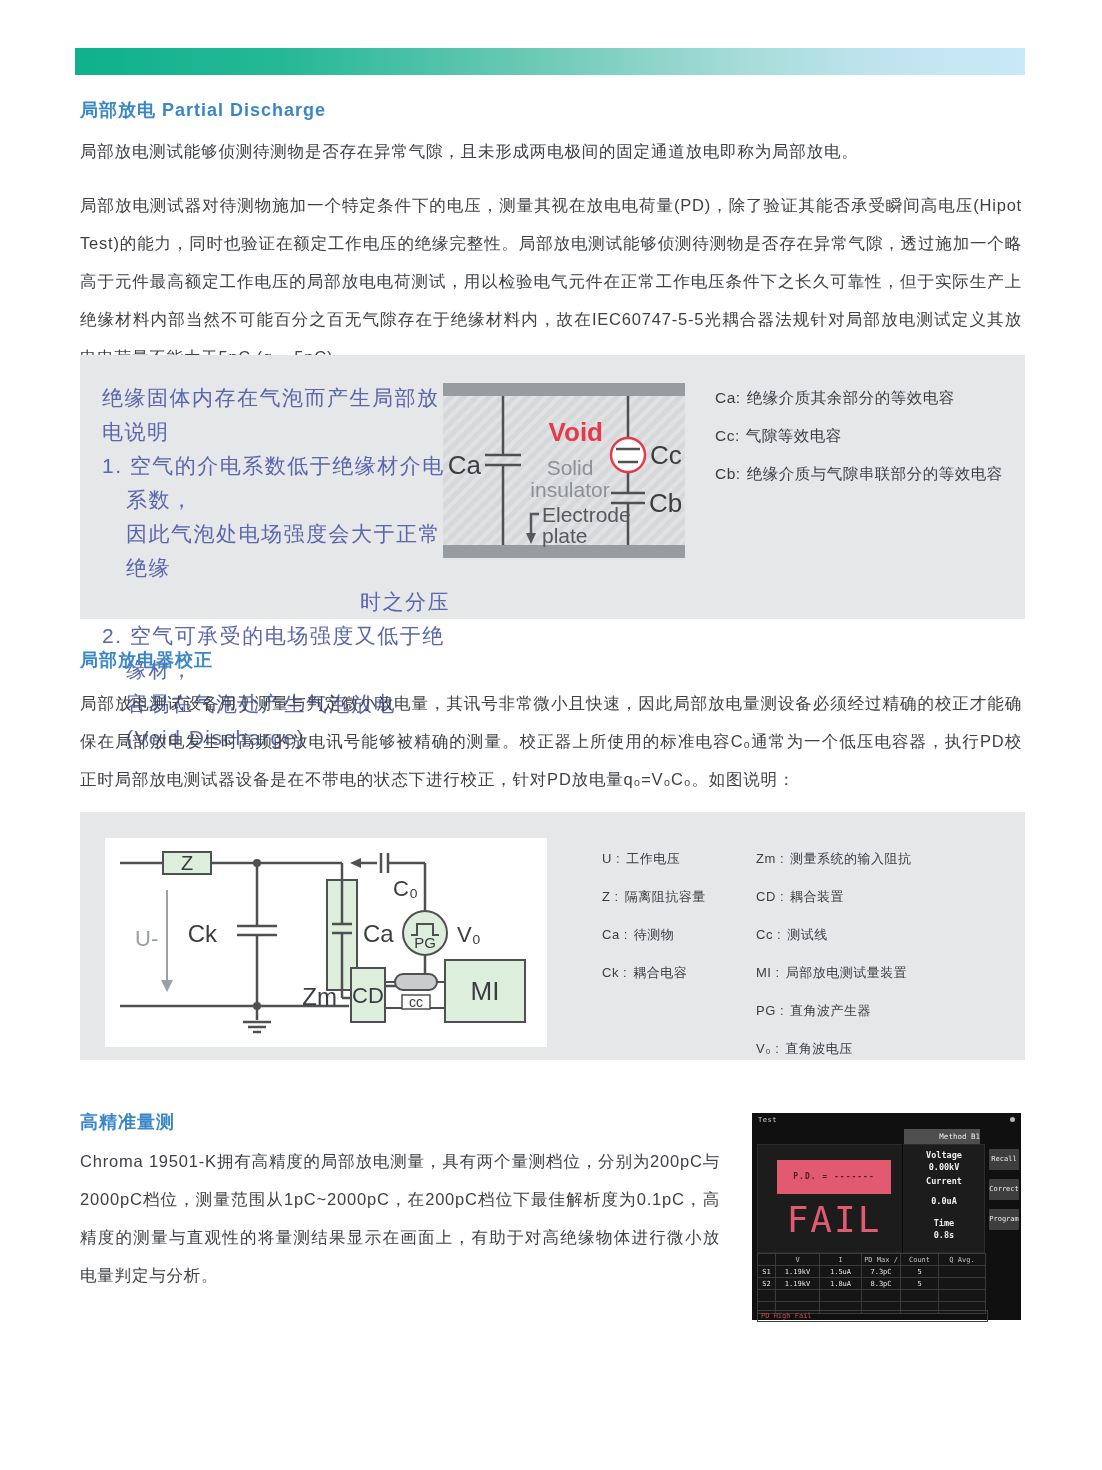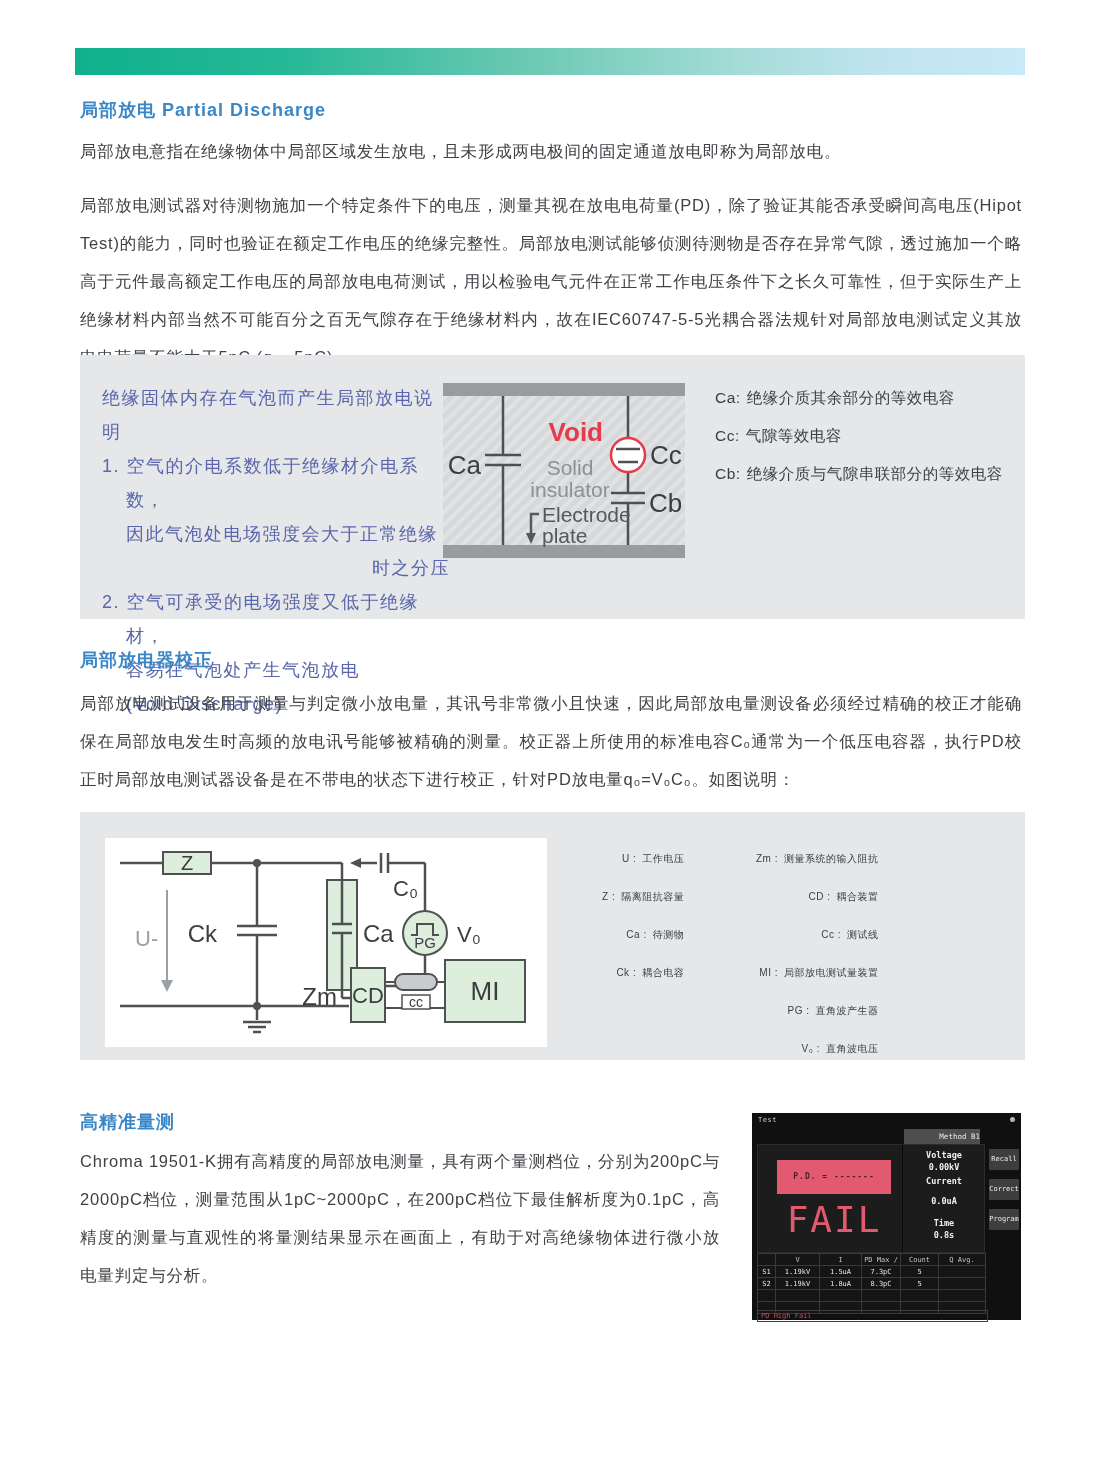--- a/index.html
+++ b/index.html
@@ -9,27 +9,27 @@
   .accent-bar{left:75px;top:48px;width:950px;height:27px;
     background:linear-gradient(90deg,#0fb18c 0%,#25b897 22%,#6cc9b4 48%,#a5dcd8 70%,#c0e4ef 85%,#c8e9f7 100%);}
   
   .sec-title{color:#3a87c8;font-size:18px;font-weight:600;letter-spacing:1px;margin:0;}
   
   .para{color:#3f4145;font-size:16.5px;line-height:38px;letter-spacing:0.8px;text-align:justify;margin:0;}
   sub.ssub{font-size:10px;letter-spacing:0;}
   
   .gray-box{background:#e5e7e9;}
   
-  .void-text{left:22px;top:26px;width:348px;color:#5a66ad;font-size:18px;line-height:34px;letter-spacing:1.5px;}
+  .void-text{left:22px;top:26px;width:348px;color:#5a66ad;font-size:21px;line-height:34px;letter-spacing:1.5px;}
   .void-item{padding-left:24px;text-indent:-24px;}
   .void-line{display:block;}
   .void-legend{left:635px;top:24px;font-size:15.5px;color:#3c3e42;letter-spacing:0.5px;}
   .lg-row{line-height:38px;white-space:nowrap;}
   .lg-key{margin-right:6px;}
-  .legend-col{font-size:10px;color:#3c3e42;letter-spacing:0.5px;text-align:right;}
+  .legend-col{font-size:13px;color:#3c3e42;letter-spacing:0.5px;}
   .circuit-white{left:25px;top:26px;width:442px;height:209px;background:#ffffff;}
   
   .instrument{left:752px;top:1113px;width:269px;height:207px;background:#101010;font-family:"DejaVu Sans Mono","Liberation Mono",monospace;}
   .inst-test{left:6px;top:3px;font-size:7px;color:#cfcfcf;letter-spacing:0.5px;}
   .inst-gear{left:258px;top:4px;width:5px;height:5px;border-radius:50%;background:#b8b8b8;}
   .inst-tab{left:152px;top:16px;width:76px;height:15px;background:#4e4e4e;color:#ececec;font-size:7.5px;text-align:right;line-height:15px;}
   .inst-main{left:5px;top:31px;width:228px;height:109px;background:#1c1c1c;border:1px solid #2c2c2c;box-sizing:border-box;}
   .inst-divider{left:150px;top:31px;width:1px;height:109px;background:#0a0a0a;}
   .pd-box{left:25px;top:47px;width:114px;height:34px;background:#e25a70;color:#4a1f27;
     font-size:8px;font-weight:bold;text-align:center;line-height:34px;letter-spacing:1px;}
@@ -44,21 +44,21 @@
   .inst-status{left:5px;top:197px;width:226px;height:10px;border:1px solid #3f3f3f;color:#d4485c;font-size:7px;line-height:10px;padding-left:3px;box-sizing:content-box;}
   svg text{font-family:"Liberation Sans","DejaVu Sans",sans-serif;}
 </style>
 </head>
 <body>
 
 <div class="abs accent-bar"></div>
 
 <h1 class="abs sec-title" style="left:80px;top:98px;">局部放电 Partial Discharge</h1>
 
-<p class="abs para" style="left:80px;top:132px;width:942px;">局部放电意指在绝缘物体中局部区域发生放电，且未形成两电极间的固定通道放电即称为局部放电。</p>
+<p class="abs para" style="left:80px;top:132px;width:942px;">局部放电测试能够侦测待测物是否存在异常气隙，且未形成两电极间的固定通道放电即称为局部放电。</p>
 
 <p class="abs para" style="left:80px;top:186px;width:942px;"><span>局部放电测试器对待测物施加一个特定条件下的电压，测量其视在放电电荷量(PD)，除了验证其能否承受瞬间高电压(Hipot Test)的能力，同时也验证在额定工作电压的绝缘完整性。局部放电测试能够侦测待测物是否存在异常气隙，透过施加一个略高于元件最高额定工作电压的局部放电电荷测试，用以检验电气元件在正常工作电压条件下之长久可靠性，但于实际生产上绝缘材料内部当然不可能百分之百无气隙存在于绝缘材料内，故在IEC60747-5-5光耦合器法规针对局部放电测试定义其放电电荷量不能大于5pC (q</span><sub class="ssub">pd</sub><span>=5pC)。</span></p>
 
 <div class="abs gray-box" style="left:80px;top:355px;width:945px;height:264px;">
 
   <div class="abs void-text">
     <span class="void-line">绝缘固体内存在气泡而产生局部放电说明</span>
     <div class="void-item">
       <span>1.</span>
       <span>空气的介电系数低于绝缘材介电系数，</span>

